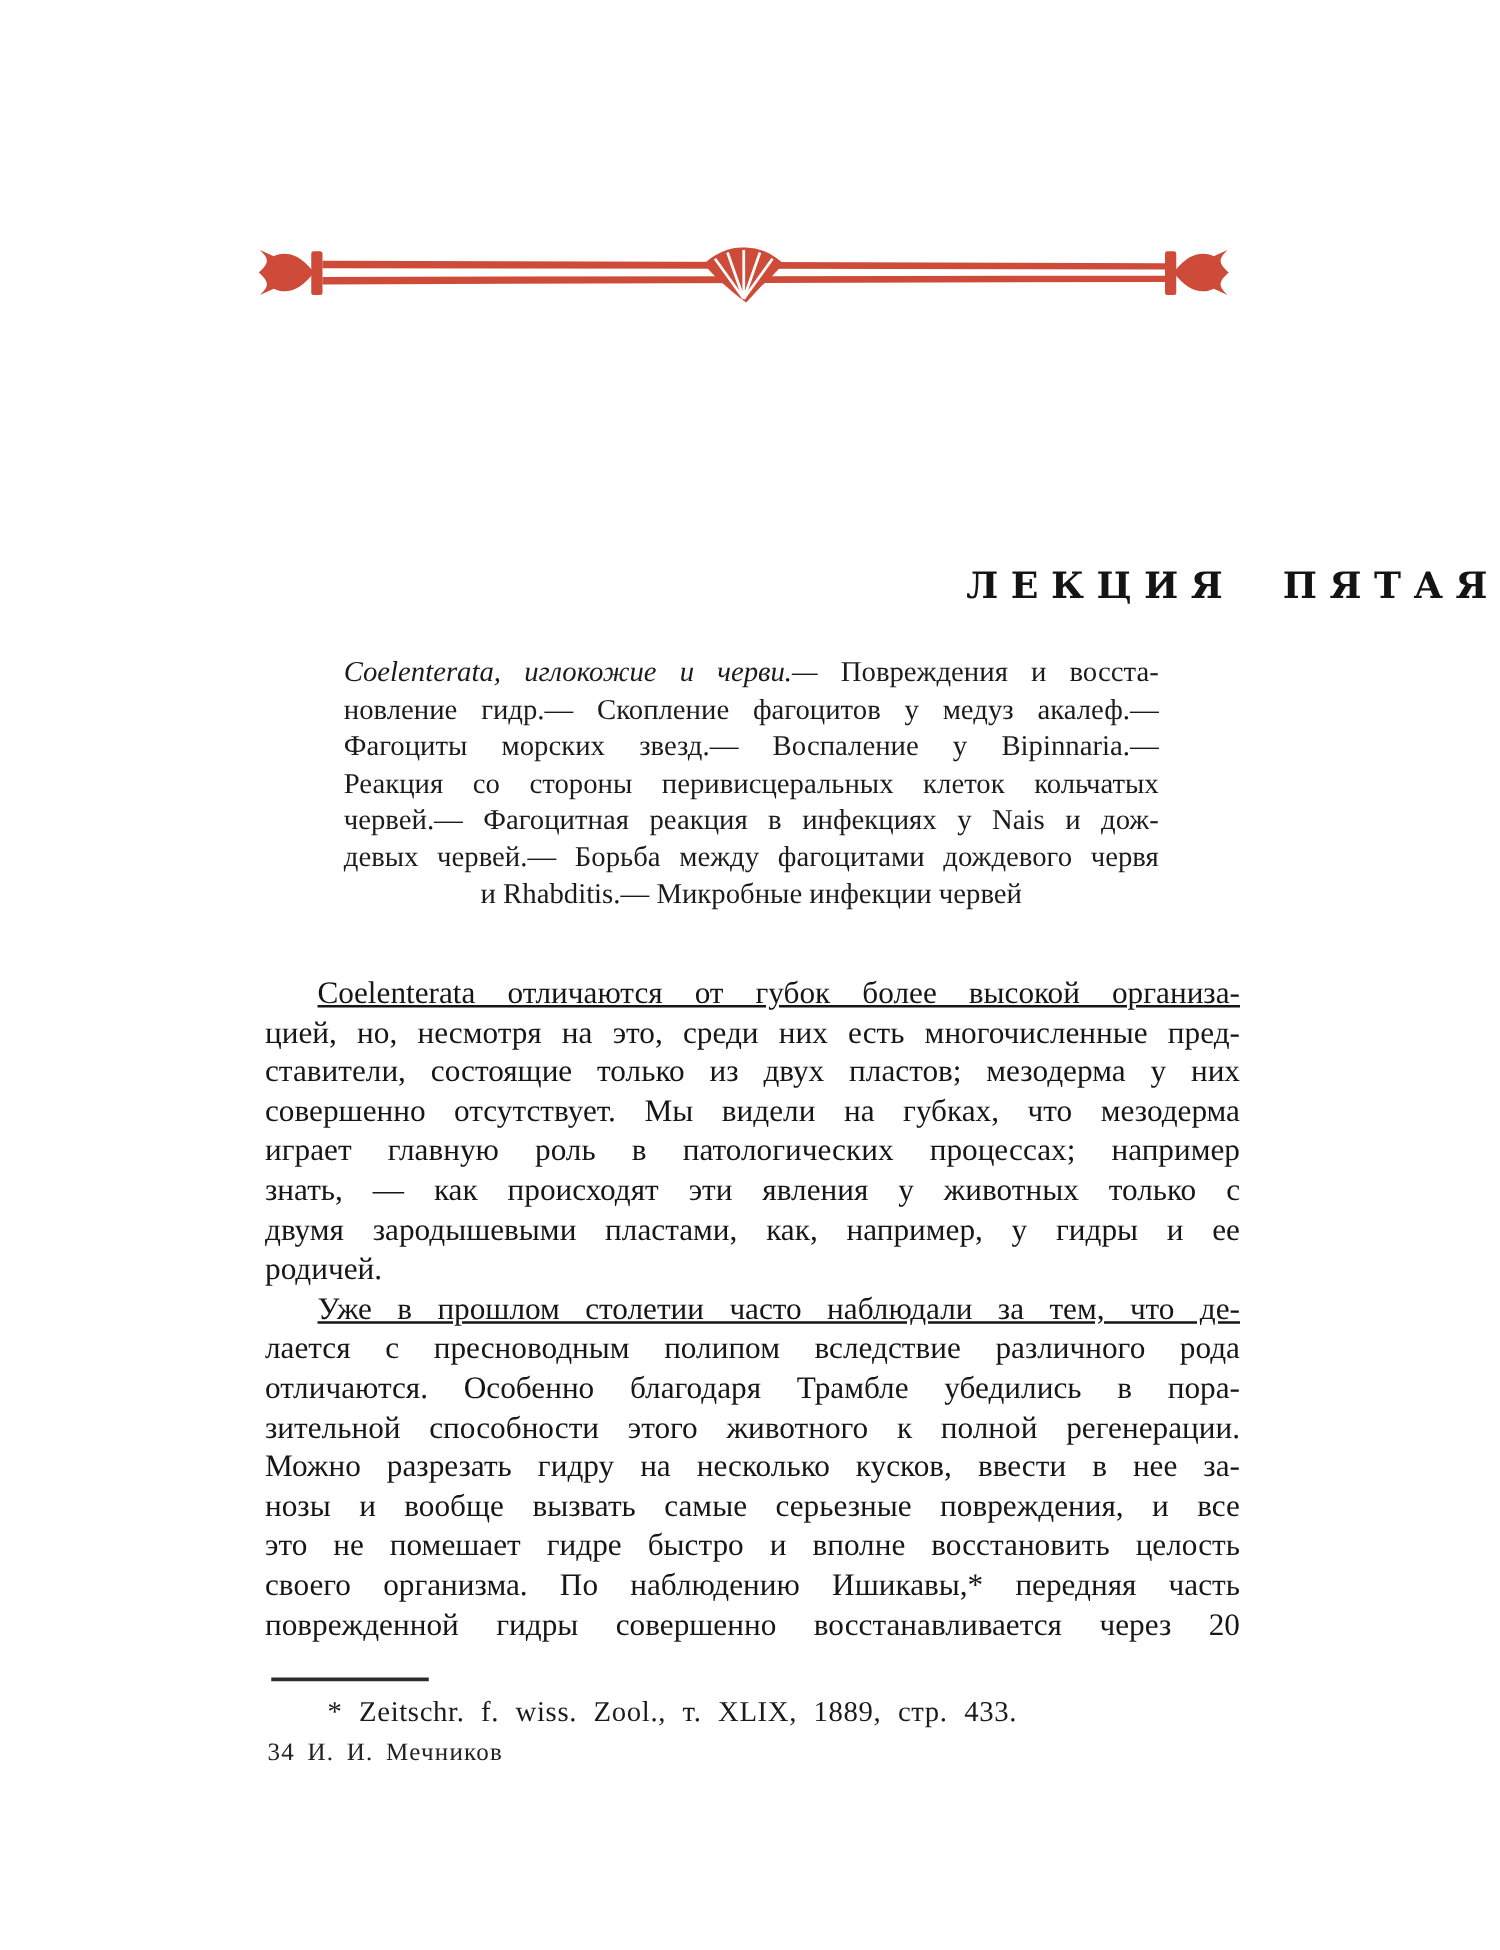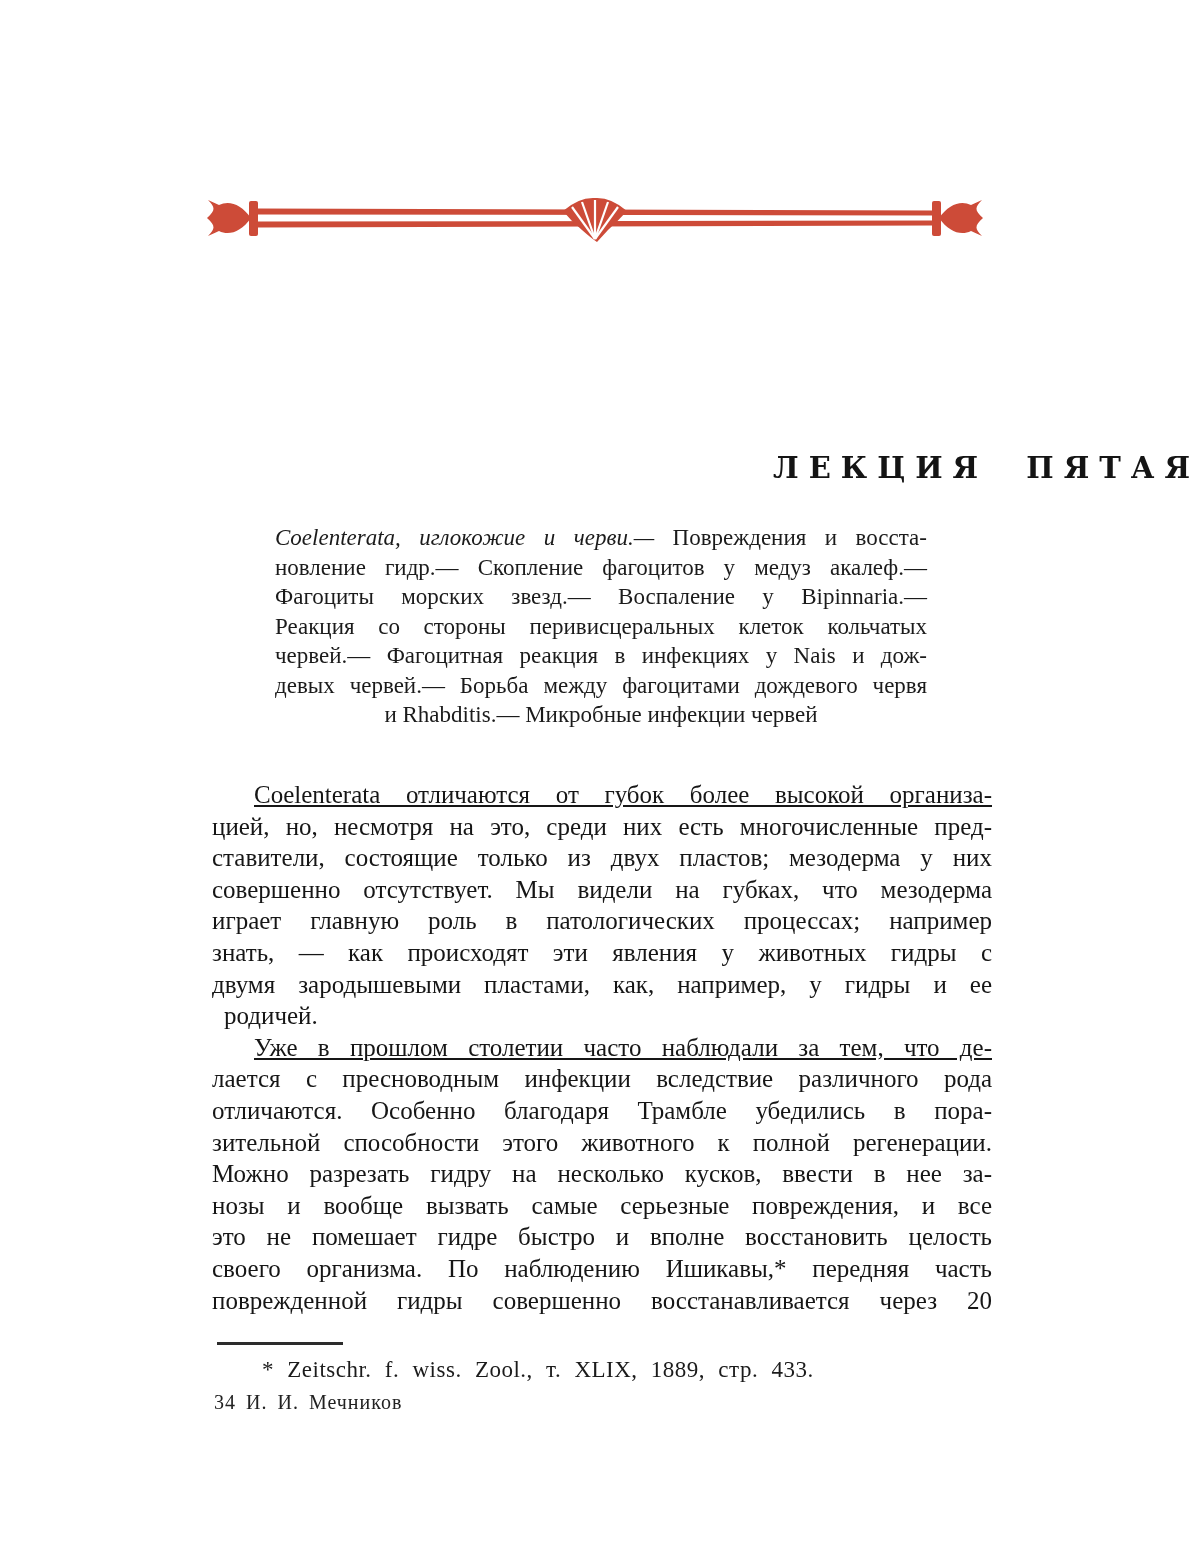--- a/index.html
+++ b/index.html
@@ -60,21 +60,20 @@
     color: #161616;
   }
   .body-text .bline {
     text-align: justify;
     text-align-last: justify;
   }
   .body-text .bline.first { text-indent: 42px; text-decoration: underline; }
   .body-text .bline.last-left {
     text-align: right;
     text-align-last: left;
-    margin-left: 12px;
   }
 
   .footnote-rule {
     position: absolute;
     left: 217px; top: 1342px;
     width: 126px; height: 3px;
     background: #2c2c2c;
   }
   .footnote {
     position: absolute;
@@ -143,27 +142,27 @@
     <div class="aline center">и Rhabditis.— Микробные инфекции червей</div>
   </div>
 
   <div class="body-text">
     <div>
       <div class="bline first">Coelenterata отличаются от губок более высокой организа-</div>
       <div class="bline">цией, но, несмотря на это, среди них есть многочисленные пред-</div>
       <div class="bline">ставители, состоящие только из двух пластов; мезодерма у них</div>
       <div class="bline">совершенно отсутствует. Мы видели на губках, что мезодерма</div>
       <div class="bline">играет главную роль в патологических процессах; например</div>
-      <div class="bline">знать, — как происходят эти явления у животных гидры с</div>
+      <div class="bline">знать, — как происходят эти явления у животных только с</div>
       <div class="bline">двумя зародышевыми пластами, как, например, у гидры и ее</div>
       <div class="bline last-left">родичей.</div>
     </div>
     <div>
       <div class="bline first">Уже в прошлом столетии часто наблюдали за тем,  что де-</div>
-      <div class="bline">лается с пресноводным инфекции вследствие различного рода</div>
+      <div class="bline">лается с пресноводным полипом вследствие различного рода</div>
       <div class="bline">отличаются. Особенно благодаря Трамбле убедились в пора-</div>
       <div class="bline">зительной способности этого животного к полной регенерации.</div>
       <div class="bline">Можно разрезать гидру на несколько кусков, ввести в нее за-</div>
       <div class="bline">нозы и вообще вызвать самые серьезные повреждения, и все</div>
       <div class="bline">это не помешает гидре быстро и вполне восстановить целость</div>
       <div class="bline">своего организма. По наблюдению Ишикавы,* передняя часть</div>
       <div class="bline">поврежденной гидры совершенно  восстанавливается через 20</div>
     </div>
   </div>
 

